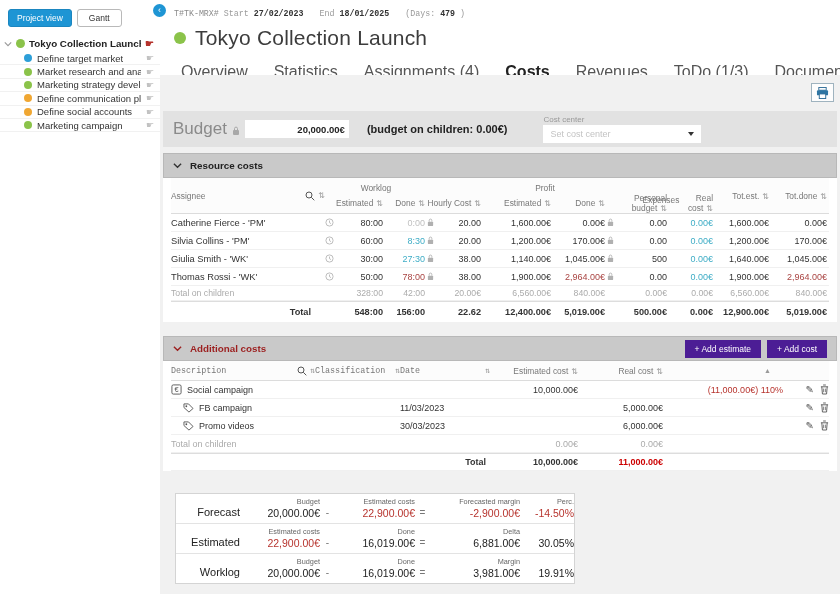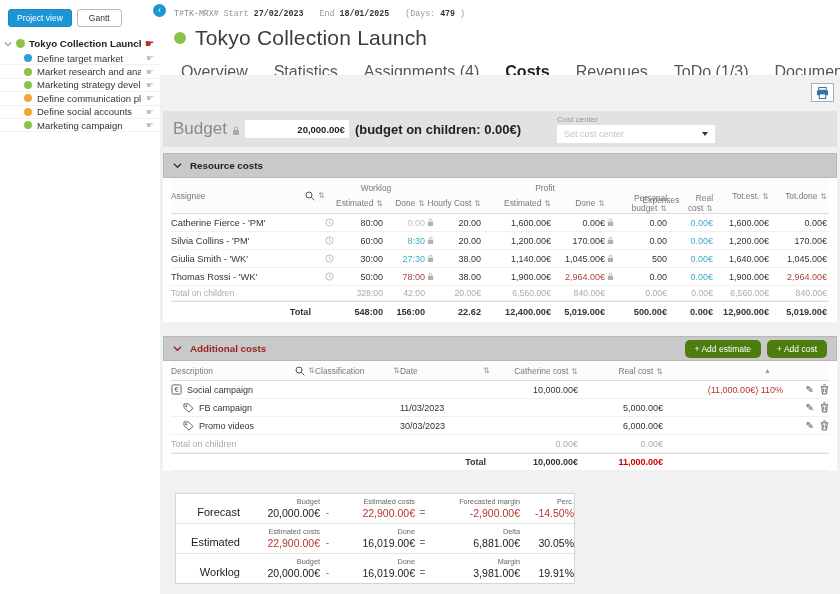--- a/index.html
+++ b/index.html
@@ -35,32 +35,32 @@
 
   
   .content { position:absolute; top:75px; left:0; right:0; bottom:0; background:#f1f1f1; padding:0 3px; overflow:hidden; }
   .print-row { display:flex; justify-content:flex-end; padding:8px 3px 9px 0; }
   .icon-btn { width:23px; height:19px; border:1px solid #9fb3bf; background:#fdfdfd; display:flex; align-items:center; justify-content:center; cursor:pointer; }
 
   .budget-bar { background:#e2e2e2; display:flex; align-items:center; padding:6px 10px; height:36px; }
   .budget-label { font-size:17px; font-weight:300; color:#8a8a8a; margin-right:3px; }
   .lock-sm { opacity:.8; margin:3px 5px 0 2px; }
   .budget-input { width:104px; height:18px; background:#fff; border:none; text-align:right; font-size:9.5px; font-weight:bold; color:#222; padding:0 4px; font-family:"Liberation Sans",sans-serif; }
-  .children-note { font-size:13px; font-weight:bold; color:#222; margin-left:6px; }
+  .children-note { font-size:11px; font-weight:bold; color:#222; margin-left:18px; }
   .cost-center-wrap { margin-left:36px; display:flex; flex-direction:column; }
   .cost-center-label { font-size:8px; color:#999; margin-bottom:1px; }
   .cost-center-select { width:158px; height:18px; background:#fff; color:#c3c3c3; font-size:9px; display:flex; justify-content:space-between; align-items:center; padding:0 7px; cursor:pointer; }
   .sel-caret { width:0; height:0; border-left:3.5px solid transparent; border-right:3.5px solid transparent; border-top:4px solid #333; }
 
   .section-bar { background:#c9c9c9; border:1px solid #b8b8b8; margin-top:6px; padding:0 9px; display:flex; align-items:center; gap:8px; height:25px; }
   .section-title { font-weight:bold; font-size:9.8px; color:#222; }
   .section-title.red { color:#9c1f1f; }
   .chev { width:9px; height:9px; color:#333; }
   .add-buttons { margin-left:auto; display:flex; gap:6px; }
-  .btn-add { background:#4d7c0f; color:#fff; border:none; border-radius:5px; font-size:8.5px; padding:4px 10px; cursor:pointer; }
+  .btn-add { background:#4c1d95; color:#fff; border:none; border-radius:0; font-size:8.5px; padding:4px 10px; cursor:pointer; }
 
   .table { background:#fff; padding:0 8px; }
   .sort { color:#9a9a9a; font-size:8px; margin-left:3px; cursor:pointer; }
   .mag { flex:0 0 auto; cursor:pointer; }
 
   
   .rc-cols { display:grid; grid-template-columns:minmax(0,1fr) 60px 42px 56px 70px 54px 62px 46px 56px 58px; }
   .rc-head { grid-template-rows:15px 16px; align-items:center; background:#fcfcfc; border-bottom:1px solid #dcdcdc; padding:2px 0; font-size:8.4px; color:#777; }
   .h-r { text-align:right; padding-right:2px; }
   .h-c { text-align:center; }
@@ -71,21 +71,21 @@
   .muted { color:#c0c0c0; }
   .teal { color:#3fadc6; }
   .over { color:#a94442; }
   .row-children { color:#ababab; height:15px; font-size:8.7px; }
   .row-total { font-weight:bold; border-top:1px solid #ddd; border-bottom:none; height:21px; font-size:9.2px; }
   .tot-label { text-align:right; padding-right:14px; }
 
   
   .ac-cols { display:grid; grid-template-columns:minmax(0,1fr) 85px 90px 90px 85px 120px 44px; }
   .ac-head { align-items:center; background:#fcfcfc; border-bottom:1px solid #dcdcdc; height:20px; font-size:8.4px; color:#777; }
-  .h-l { text-align:left; display:flex; align-items:center; }
+  .h-l { text-align:left; display:flex; align-items:center;font-family:Liberation Mono, monospace; }
   .ac-row { height:18px; align-items:center; border-bottom:1px solid #f0f0f0; font-size:9px; }
   .desc-cell { display:flex; align-items:center; gap:5px; }
   .indent { padding-left:12px; }
   .actions { display:flex; justify-content:flex-end; gap:6px; align-items:center; }
   .pencil { color:#555; font-size:10px; cursor:pointer; }
   .rollup { color:#b7342e; }
   .red-bold { color:#c00; font-weight:bold; }
   .asc { color:#999; font-size:7px; text-align:right; padding-right:14px; }
 
   
@@ -416,21 +416,21 @@
           </span>
         </div>
         <div class="h-l">
             <span>Classification</span>
             <span class="sort" style="margin-left:auto;">⇅</span>
           </div>
         <div class="h-l">
             <span>Date</span>
             <span class="sort" style="margin-left:auto;">⇅</span>
           </div>
-        <div class="h-r"><span>Catherine cost</span><span class="sort">⇅</span></div>
+        <div class="h-r"><span>Estimated cost</span><span class="sort">⇅</span></div>
         <div class="h-r"><span>Real cost</span><span class="sort">⇅</span></div>
         <div class="asc">▲</div>
         <div></div>
       </div>
 
       <div class="ac-cols ac-row" style="display:grid;">
         <div class="desc-cell">
           <svg width="11" height="11" viewBox="0 0 12 12">
               <rect x="1" y="1" width="10" height="10" rx="1.5" fill="none" stroke="#555"></rect>
               <text x="6" y="9" font-size="8" text-anchor="middle" fill="#555" font-family="Liberation Sans, sans-serif">€</text>

